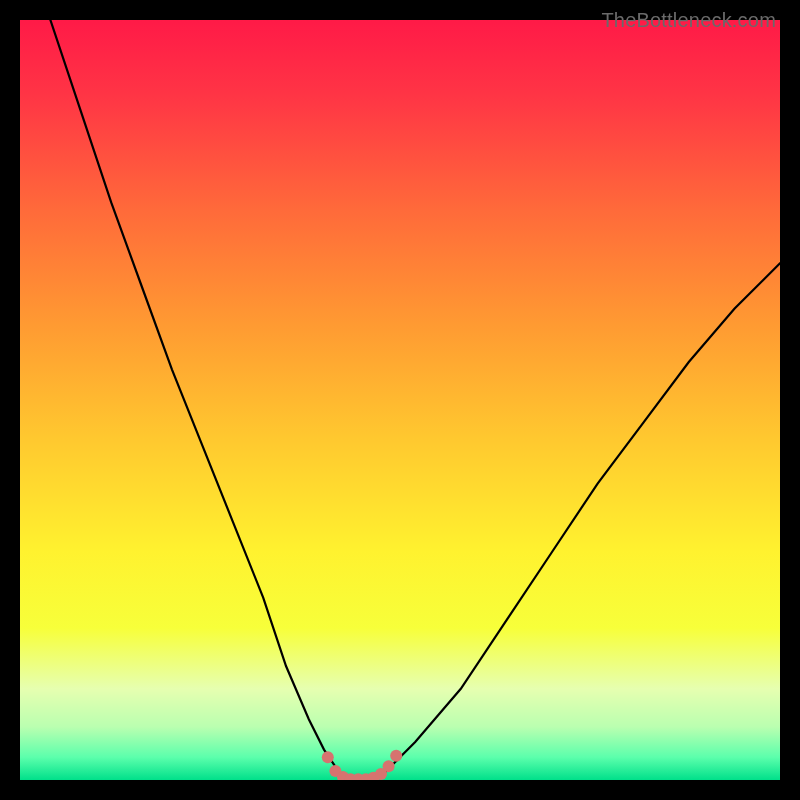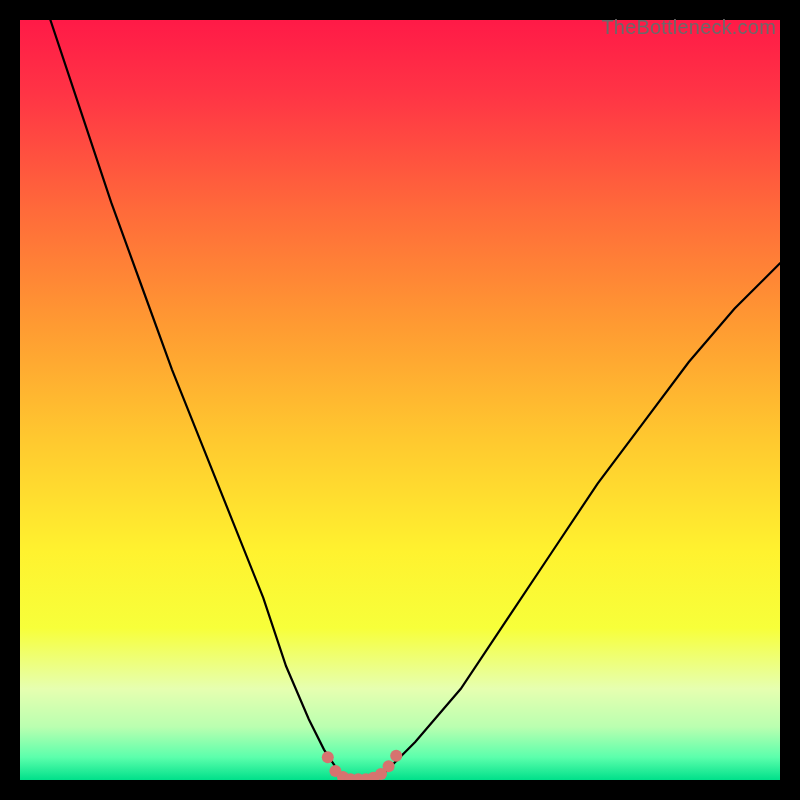--- a/index.html
+++ b/index.html
@@ -21,21 +21,21 @@
   }
   .plot {
     position: absolute;
     left: 0;
     top: 0;
     width: 760px;
     height: 760px;
   }
   .watermark {
     position: absolute;
-    top: 16px;
+    top: 9px;
     right: 24px;
     color: #6a6a6a;
     font-size: 20px;
     letter-spacing: 0.2px;
   }
   svg { display: block; }
 </style>
 </head>
 <body>
 

